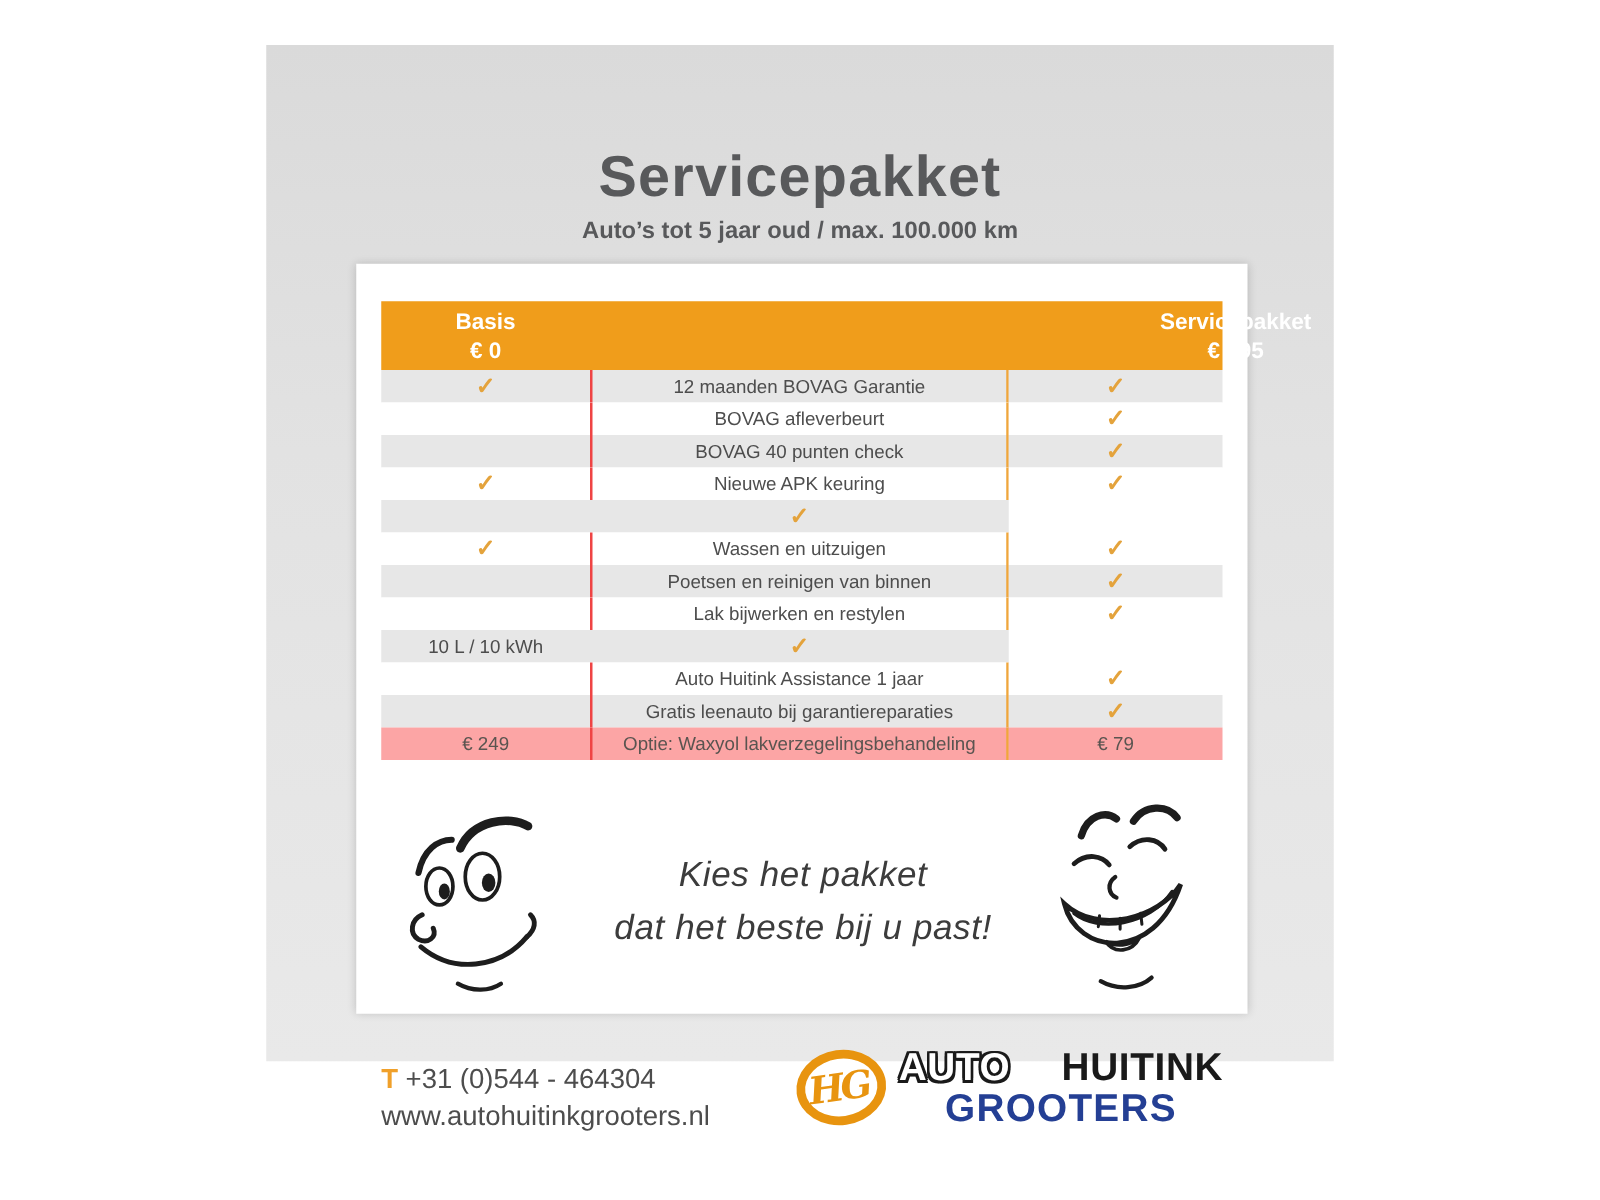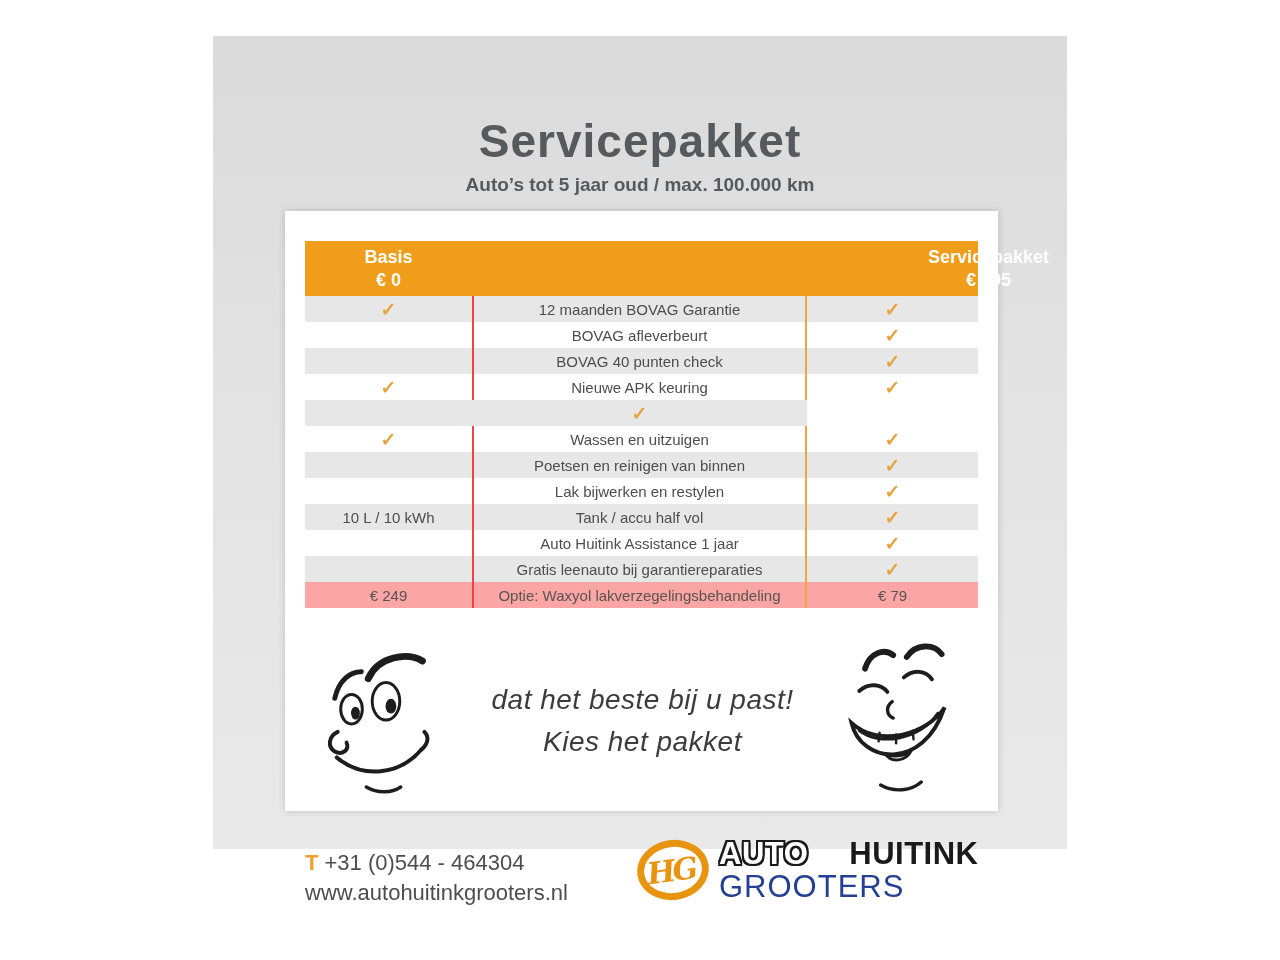--- a/index.html
+++ b/index.html
@@ -82,21 +82,21 @@
   }
   .logo-text { margin-left:10px; line-height:1; }
   .logo-line1 { font-size:31px; font-weight:800; letter-spacing:0.5px; white-space:nowrap; }
   .word-auto {
     color:#ffffff;
     text-shadow:-2px -2px 0 #1a1a1a, 2px -2px 0 #1a1a1a, -2px 2px 0 #1a1a1a,
                  2px 2px 0 #1a1a1a, -2px 0 0 #1a1a1a, 2px 0 0 #1a1a1a,
                  0 -2px 0 #1a1a1a, 0 2px 0 #1a1a1a;
   }
   .word-huitink { color:#1a1a1a;padding-left:41px; }
-  .logo-line2 { font-size:31px; font-weight:400; color:#243f94; letter-spacing:1px; margin-top:2px; }
+  .logo-line2 { font-size:31px; font-weight:700; color:#243f94; letter-spacing:1px; margin-top:2px;text-align:center; }
 
   svg .ln { fill:none; stroke:#1d1d1d; stroke-linecap:round; }
 </style>
 </head>
 <body>
 
 <div class="page">
   <div class="photo-area">
 
     <div class="page-title">Servicepakket</div>
@@ -173,21 +173,20 @@
             </div>
             <div class="trow white">
               <div class="cell"></div>
               <div class="cell mid">Lak bijwerken en restylen</div>
               <div class="cell">
                 <span class="check">✓</span>
               </div>
             </div>
             <div class="trow gray">
               <div class="cell">10 L / 10 kWh</div>
-              <div class="cell mid">Tank / accu half vol</div>
               <div class="cell">
                 <span class="check">✓</span>
               </div>
             </div>
             <div class="trow white">
               <div class="cell"></div>
               <div class="cell mid">Auto Huitink Assistance 1 jaar</div>
               <div class="cell">
                 <span class="check">✓</span>
               </div>
@@ -215,22 +214,22 @@
           <ellipse cx="35" cy="67" rx="4.5" ry="6.5" fill="#1d1d1d"></ellipse>
           <ellipse class="ln" stroke-width="3" cx="66" cy="55" rx="14" ry="19"></ellipse>
           <ellipse cx="71" cy="60" rx="5.5" ry="7.5" fill="#1d1d1d"></ellipse>
           <path class="ln" stroke-width="4" d="M17,86 C8,90 6,101 14,106 C22,110 29,104 26,97"></path>
           <path class="ln" stroke-width="4" d="M16,112 C42,134 80,130 102,104"></path>
           <path class="ln" stroke-width="4" d="M102,104 C109,98 110,91 105,86"></path>
           <path class="ln" stroke-width="3.5" d="M46,142 C58,149 72,148 81,142"></path>
         </svg>
 
         <div class="quote">
+          <div>Kies het pakket</div>
           <div>dat het beste bij u past!</div>
-          <div>Kies het pakket</div>
         </div>
 
         <svg class="smiley" width="126" height="156" viewBox="0 0 130 160">
           <path class="ln" stroke-width="6" d="M30,26 C35,9 50,5 59,12"></path>
           <path class="ln" stroke-width="6" d="M73,14 C82,0 101,0 109,11"></path>
           <path class="ln" stroke-width="4" d="M24,49 C34,40 47,42 53,50"></path>
           <path class="ln" stroke-width="4" d="M70,35 C80,26 93,28 99,37"></path>
           <path class="ln" stroke-width="3.5" d="M58,60 C51,65 52,74 59,77"></path>
           <path class="ln" stroke-width="4" fill="#ffffff" d="M16,82 C26,124 90,132 112,66 C94,94 44,108 16,82 Z"></path>
           <path class="ln" stroke-width="3" d="M24,90 C44,106 86,100 105,72"></path>

